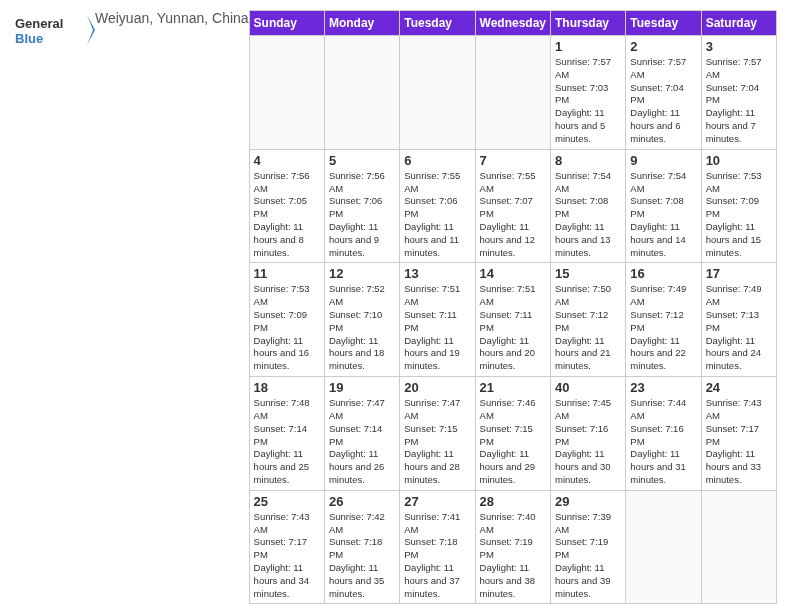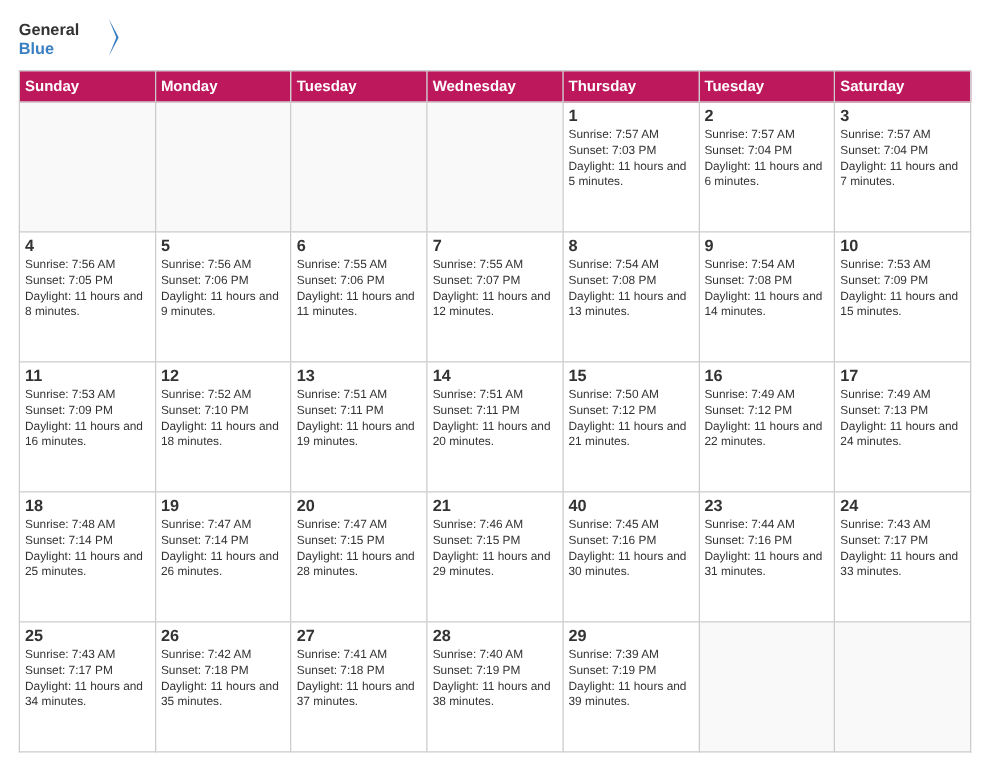--- a/index.html
+++ b/index.html
@@ -8,21 +8,21 @@
       background: #fff;
       width: 792px;
       height: 612px;
       overflow: hidden;
     }
     .page {
       width: 792px;
       height: 612px;
       padding: 10px 15px;
       display: flex;
-      flex-direction: column;
+      flex-direction: row;
     }
     .header {
       display: flex;
       justify-content: space-between;
       align-items: flex-start;
       margin-bottom: 6px;
     }
     .logo {
       display: flex;
       align-items: center;
@@ -39,21 +39,21 @@
     .location {
       font-size: 14px;
       color: #555;
     }
     .calendar {
       width: 100%;
       border-collapse: collapse;
       flex: 1;
     }
     .calendar th {
-      background-color: #be185d;
+      background-color: #6d28d9;
       color: #fff;
       font-size: 12px;
       font-weight: bold;
       padding: 5px 4px;
       text-align: left;
       border: 1px solid #ccc;
       margin-left: 23px;
     }
     .calendar td {
       border: 1px solid #ccc;
@@ -85,20 +85,21 @@
 <div class="page">
   <div class="header">
     <div class="logo">
   <svg width="80" height="40" viewBox="0 0 80 40">
     <text x="0" y="18" font-size="13" font-weight="bold" fill="#333" font-family="Arial">General</text>
     <text x="0" y="33" font-size="13" font-weight="bold" fill="#3a7fc1" font-family="Arial">Blue</text>
     <polygon points="72,5 80,20 72,35 78,20" fill="#3a7fc1"></polygon>
   </svg>
 </div>
     <div class="title-block">
+      <div class="location">Weiyuan, Yunnan, China</div>
     </div>
   </div>
 
   <table class="calendar">
     <thead>
       <tr>
         <th>Sunday</th>
         <th>Monday</th>
         <th>Tuesday</th>
         <th>Wednesday</th>

